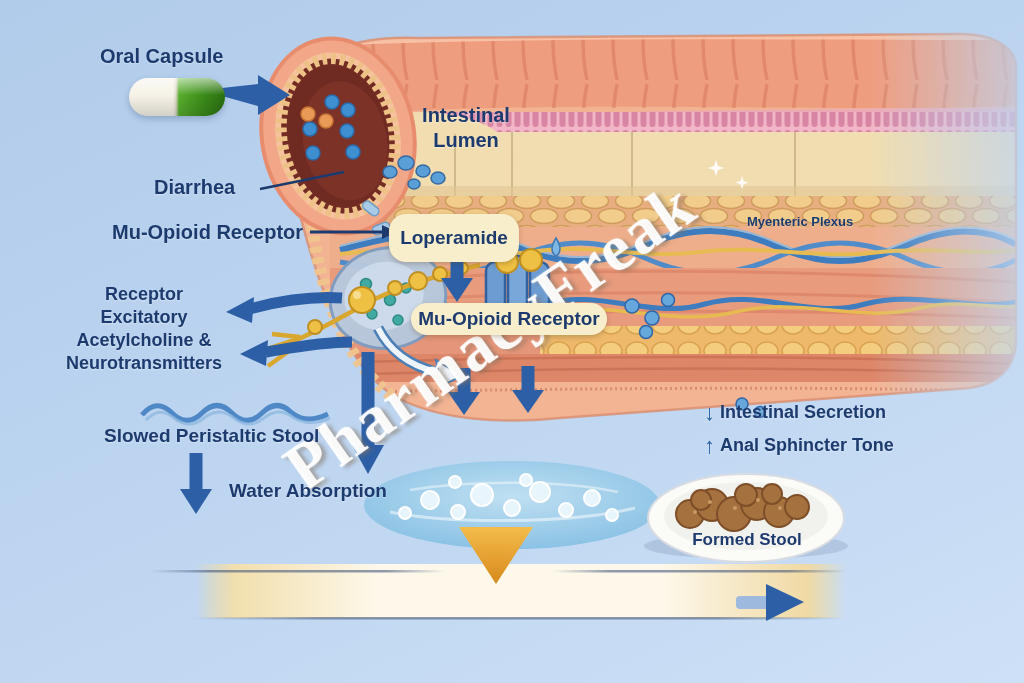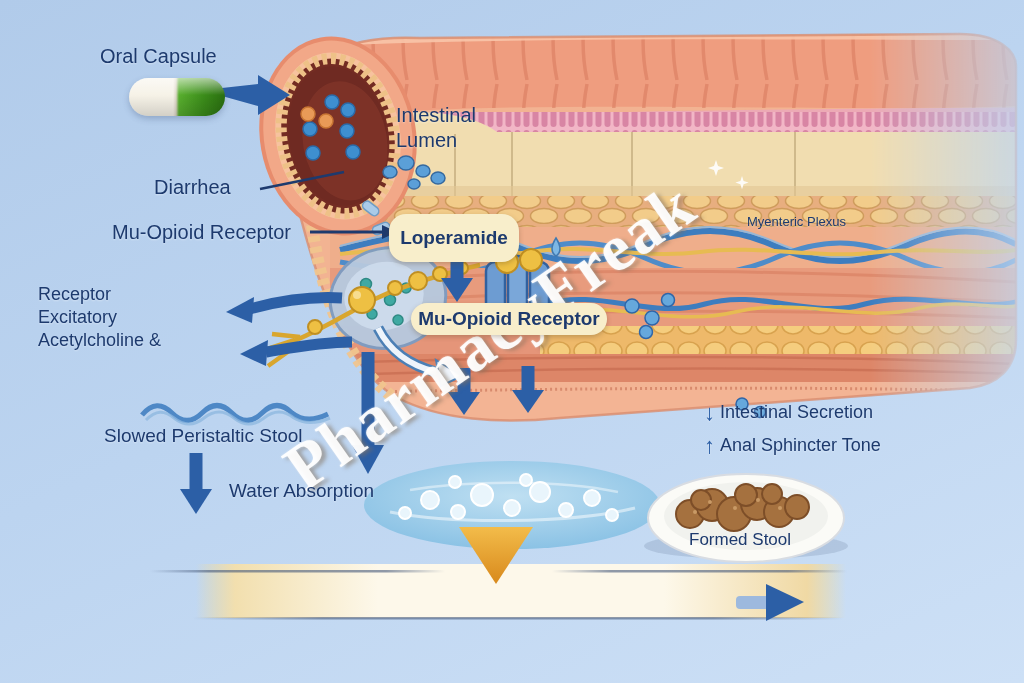--- a/index.html
+++ b/index.html
@@ -1,22 +1,22 @@
 <!DOCTYPE html>
 <html><head>
 <meta charset="utf-8">
 <style>
   html,body{margin:0;padding:0;background:#9db8d8;}
   #stage{position:relative;width:1024px;height:683px;overflow:hidden;
          background:linear-gradient(155deg,#b1cbea 0%,#bcd4f0 45%,#cde0f6 100%);
          font-family:"Liberation Sans",sans-serif;}
   #scene{position:absolute;left:0;top:0;}
-  .lbl{position:absolute;font-family:"Liberation Sans",sans-serif;font-weight:normal;
+  .lbl{position:absolute;font-family:"Liberation Sans",sans-serif;font-weight:bold;
        color:#1d3a6e;white-space:nowrap;text-shadow:0 1px 2px rgba(255,255,255,.4);}
-  .stack{white-space:normal;}
+  .stack{white-space:normal;text-align:center;}
   .box{position:absolute;background:#f8eecb;border-radius:17px;display:flex;align-items:center;
        justify-content:center;color:#1d3a6e;font-weight:bold;box-shadow:0 2px 5px rgba(90,70,40,.3);
        font-family:"Liberation Sans",sans-serif;white-space:nowrap;}
   .arrowrow{display:flex;align-items:center;gap:5px;}
   .arrowrow .glyph{font-size:22px;line-height:18px;color:#2c5fa6;}
   #watermark{position:absolute;left:200px;top:298px;width:580px;text-align:center;
        transform:rotate(-35deg);font-family:"Liberation Serif",serif;font-weight:bold;
        font-size:66px;letter-spacing:2px;color:rgba(255,255,255,.92);
        text-shadow:3px 4px 4px rgba(130,112,92,.5),0 0 2px rgba(255,255,255,.65);pointer-events:none;}
   #capsule{position:absolute;left:129px;top:78px;width:96px;height:38px;border-radius:19px;
@@ -335,20 +335,21 @@
 <div class="box" style="left:389px;top:214px;width:130px;height:48px;font-size:19px;">Loperamide</div>
 
 <div class="lbl" style="left:747px;top:214px;font-size:13px;">Myenteric Plexus</div>
 
 <div class="box" style="left:411px;top:303px;width:196px;height:32px;font-size:19px;">Mu-Opioid Receptor</div>
 
 <div class="lbl stack" style="left:38px;top:283px;width:212px;font-size:18px;line-height:23px;">
   <div>Receptor</div>
   <div>Excitatory</div>
   <div>Acetylcholine &amp;</div>
+  <div>Neurotransmitters</div>
 </div>
 
 <div class="lbl" style="left:104px;top:425px;font-size:19px;">Slowed Peristaltic Stool</div>
 
 <div class="lbl" style="left:229px;top:480px;font-size:19px;">Water Absorption</div>
 
 
 <div class="lbl arrowrow" style="left:704px;top:402px;font-size:18px;">
   <span class="glyph">↓</span>
   <span>Intestinal Secretion</span>

